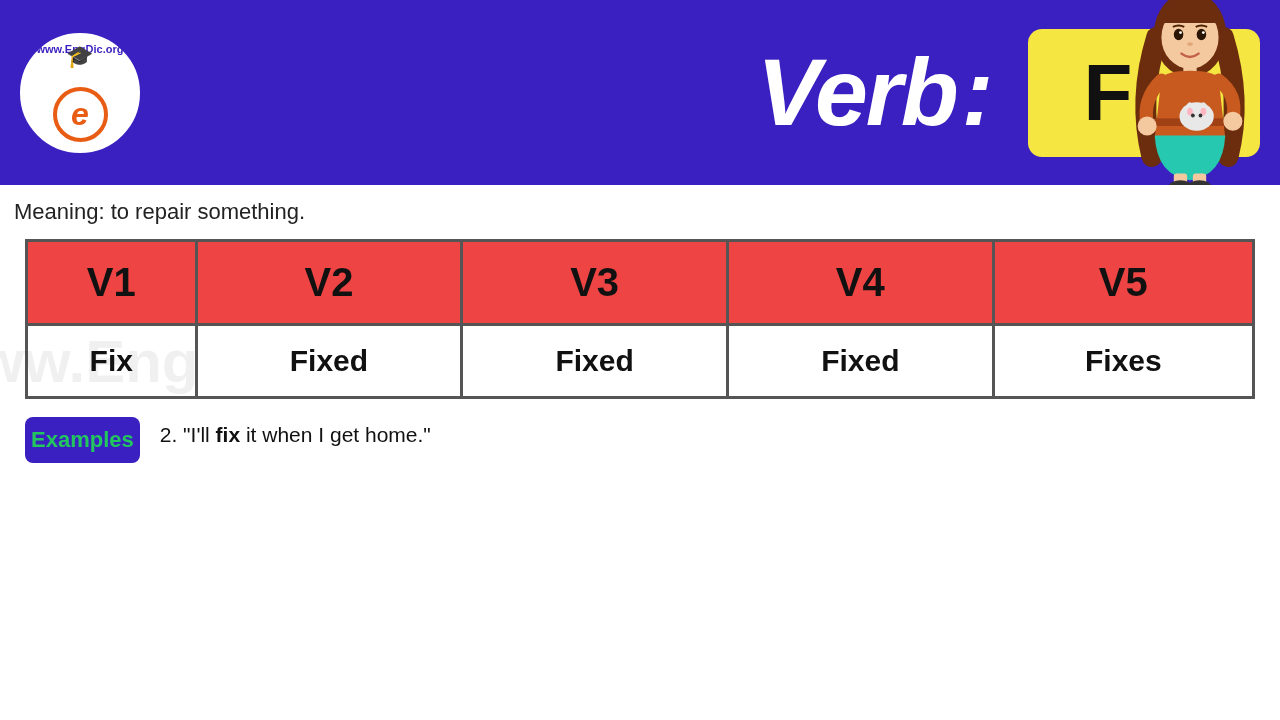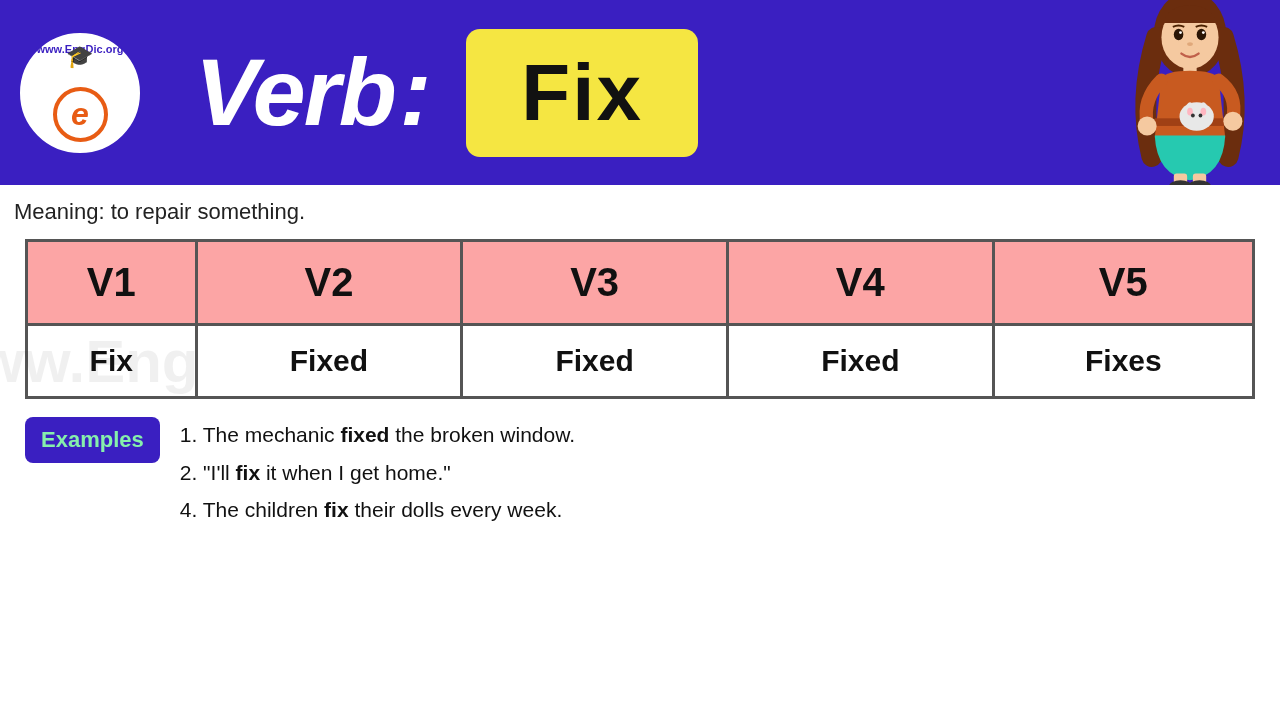--- a/index.html
+++ b/index.html
@@ -121,21 +121,21 @@
 
     
     .verb-table {
       width: calc(100% - 50px);
       margin: 0 25px;
       border-collapse: collapse;
       border: 3px solid #555;
     }
 
     .verb-table th {
-      background: #fca5a5;
+      background: #ef4444;
       font-size: 40px;
       font-weight: 900;
       color: #111;
       padding: 18px 0;
       text-align: center;
       border: 3px solid #555;
     }
 
     .verb-table td {
       background: white;
@@ -170,25 +170,25 @@
     
     .examples-section {
       display: flex;
       align-items: flex-start;
       padding: 18px 25px;
       gap: 20px;
     }
 
     .examples-badge {
       background: #3a1fc1;
-      color: #86efac;
+      color: #22c55e;
       font-size: 22px;
       font-weight: 900;
       border-radius: 8px;
-      padding: 10px 16px;
+      padding: 10px 6px;
       flex-shrink: 0;
       white-space: nowrap;
     }
 
     .examples-list {
       font-size: 21px;
       color: #111;
       line-height: 1.7;
     }
 
@@ -209,21 +209,21 @@
     <div style="position:relative; width:100%; height:100%; display:flex; flex-direction:column; align-items:center; justify-content:center;">
       <div class="logo-top-text">www.EngDic.org</div>
 
       <div style="position:absolute; top:8px; left:50%; transform:translateX(-50%); font-size:22px;">🎓</div>
       <div style="margin-top:28px;" class="logo-e-circle">
         <span class="logo-e-letter">e</span>
       </div>
     </div>
   </div>
 
-  <div style="display:flex; align-items:center; margin-left:25px; flex:1;">
+  <div style="display:flex; align-items:center; margin-left:25px; flex:1;justify-content:flex-end;">
     <span class="verb-title">Verb</span>
     <span class="colon">:</span>
     <div class="fix-box">
       <span class="fix-text">Fix</span>
     </div>
   </div>
 
   <div class="girl-area">
     <svg class="girl-figure" viewBox="0 0 150 210" xmlns="http://www.w3.org/2000/svg">
 
@@ -309,25 +309,17 @@
       <td><span>Fixed</span></td>
       <td><span>Fixes</span></td>
     </tr>
   </tbody>
 </table>
 
 <div class="examples-section">
   <div class="examples-badge">Examples</div>
   <div class="examples-list">
     <p>
-      <span>1. </span>
-      <span>The mechanic </span><span class="bold-word">fixed</span><span> the broken window.</span>
-    </p>
-    <p>
       <span>2. </span>
       <span>"I'll </span><span class="bold-word">fix</span><span> it when I get home."</span>
     </p>
-    <p>
-      <span>4. </span>
-      <span>The children </span><span class="bold-word">fix</span><span> their dolls every week.</span>
-    </p>
   </div>
 </div>
 
 </body></html>

